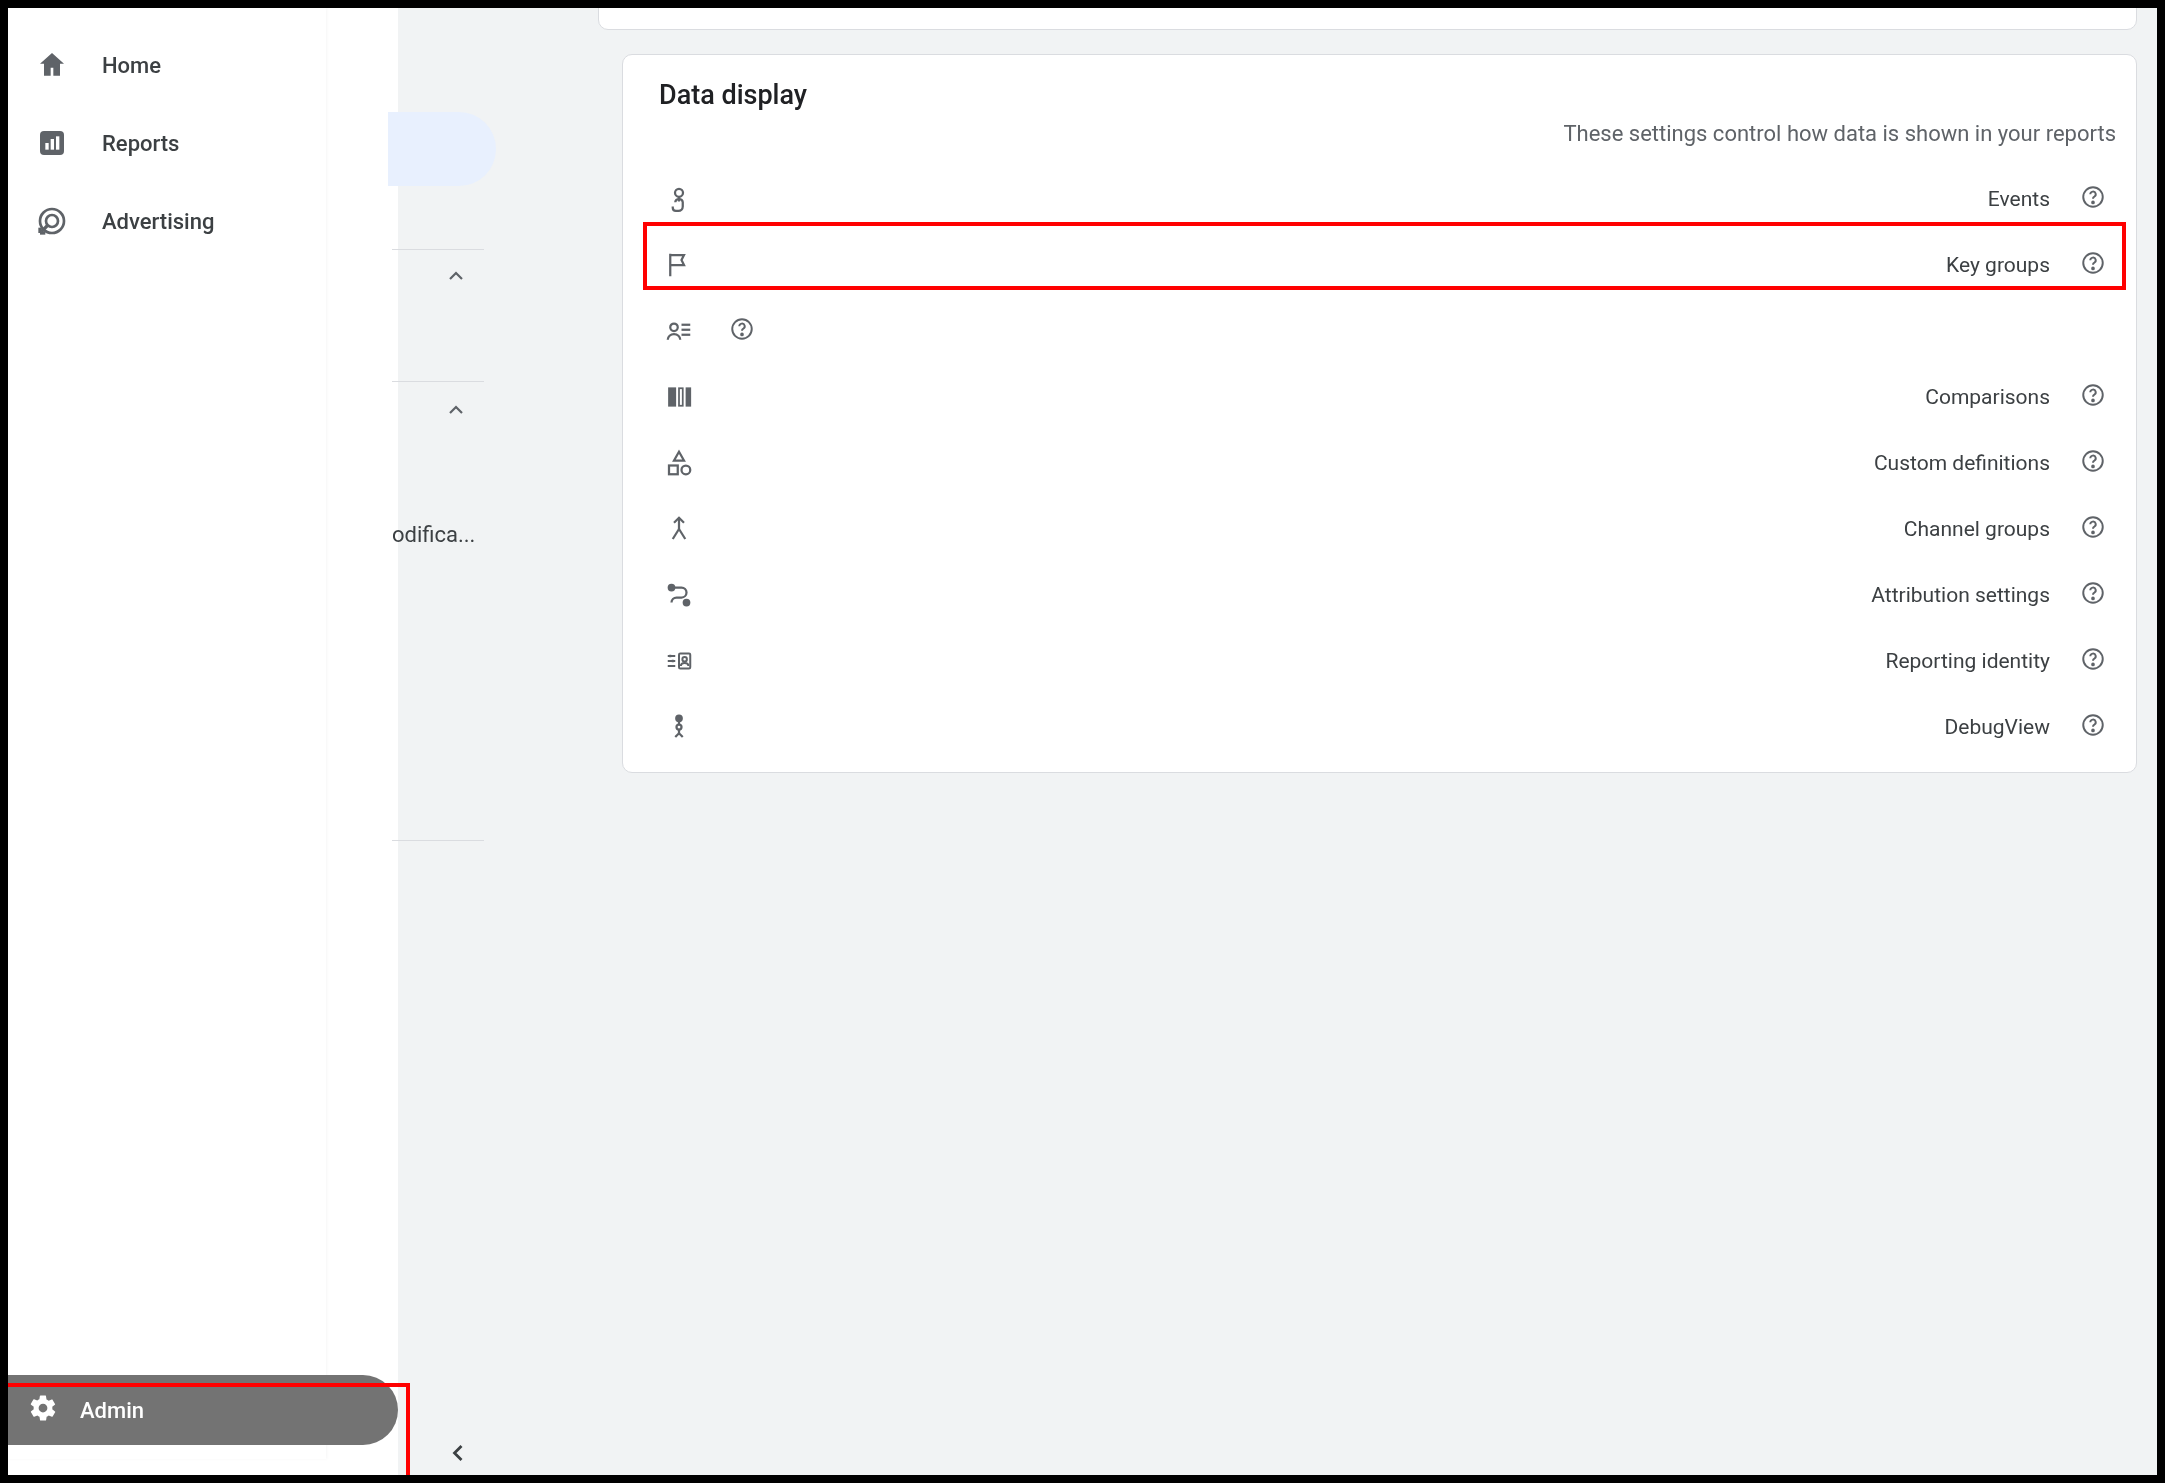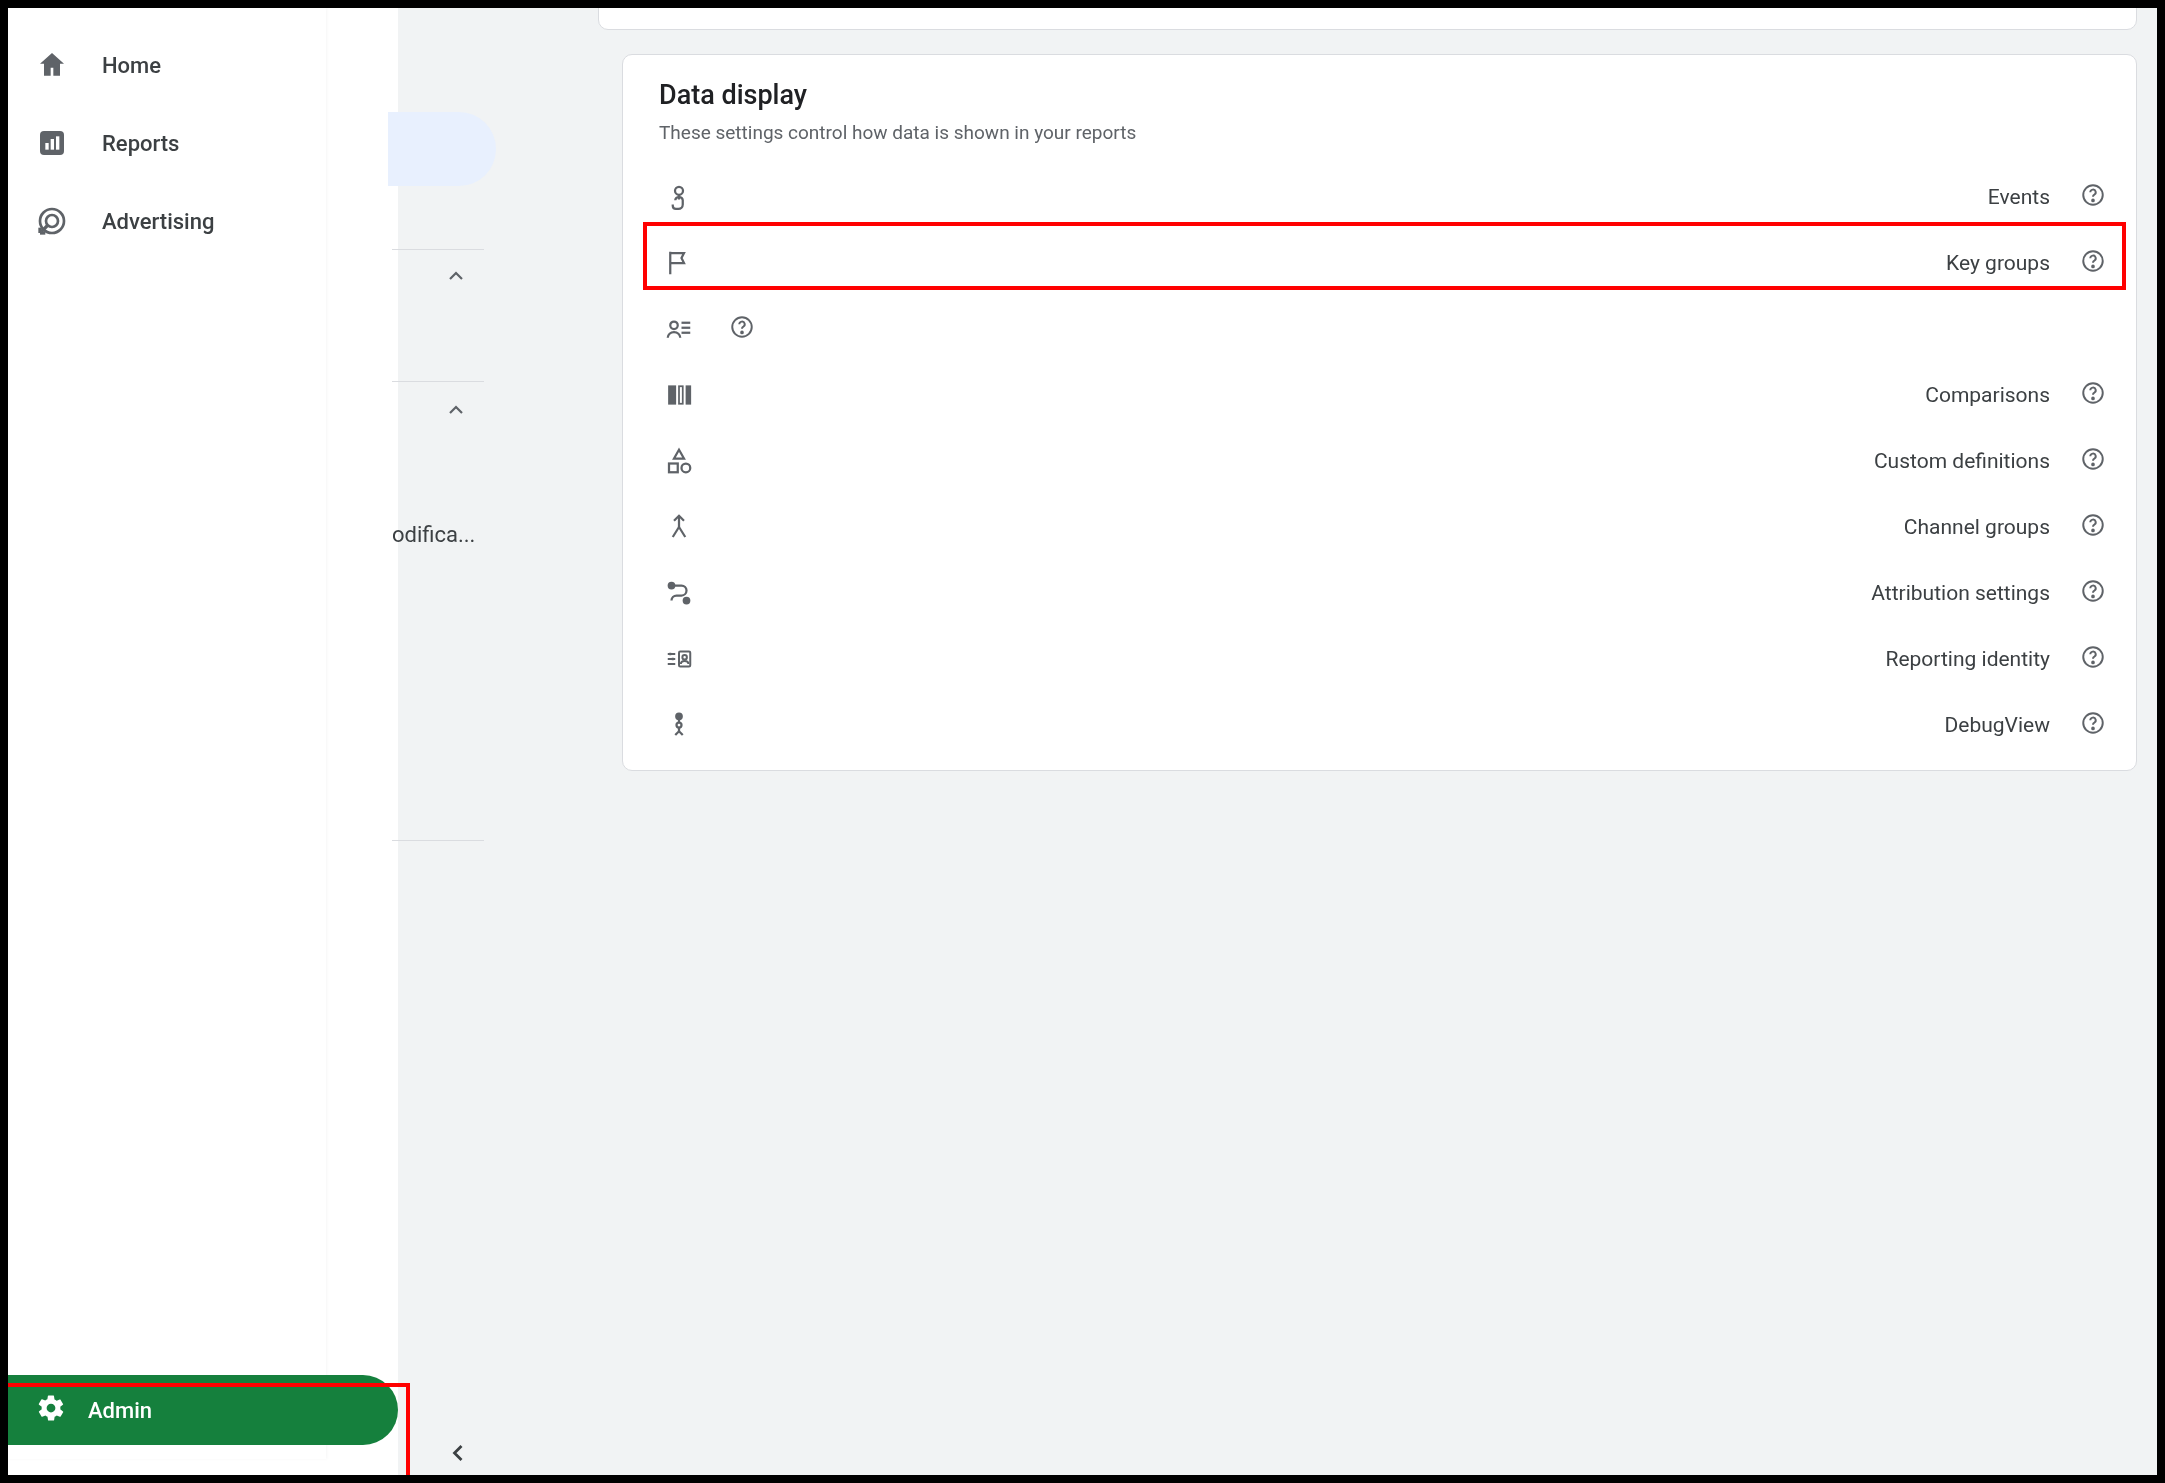--- a/index.html
+++ b/index.html
@@ -42,26 +42,26 @@
     display: flex; align-items: center; justify-content: center;
     color: #5f6368;
   }
   .nav-item svg { width: 32px; height: 32px; }
 
   .admin-pill {
     position: absolute;
     bottom: 14px; left: 0;
     width: 390px;
     height: 70px;
-    background: #15803d;
+    background: #737373;
     border-top-right-radius: 40px;
     border-bottom-right-radius: 40px;
     display: flex;
     align-items: center;
-    padding-left: 28px;
+    padding-left: 20px;
     gap: 22px;
     color: #fff;
     font-size: 22px;
     font-weight: 500;
     cursor: pointer;
   }
   .admin-pill svg { width: 30px; height: 30px; }
   .admin-highlight {
     position: absolute;
     bottom: 0; left: 0;
@@ -148,23 +148,24 @@
     padding: 24px 20px 12px 36px;
     margin-left: 24px;
   }
   .card-title {
     font-size: 27px;
     font-weight: 500;
     color: #202124;
     margin-bottom: 10px;
   }
   .card-sub {
-    font-size: 19px;
+    font-size: 22px;
     color: #5f6368;
     margin-bottom: 20px;
+    text-align: right;
   }
   .row {
     display: flex;
     align-items: center;
     height: 66px;
     gap: 30px;
     cursor: pointer;
     color: #3c4043;
   }
   .row .row-icon {

